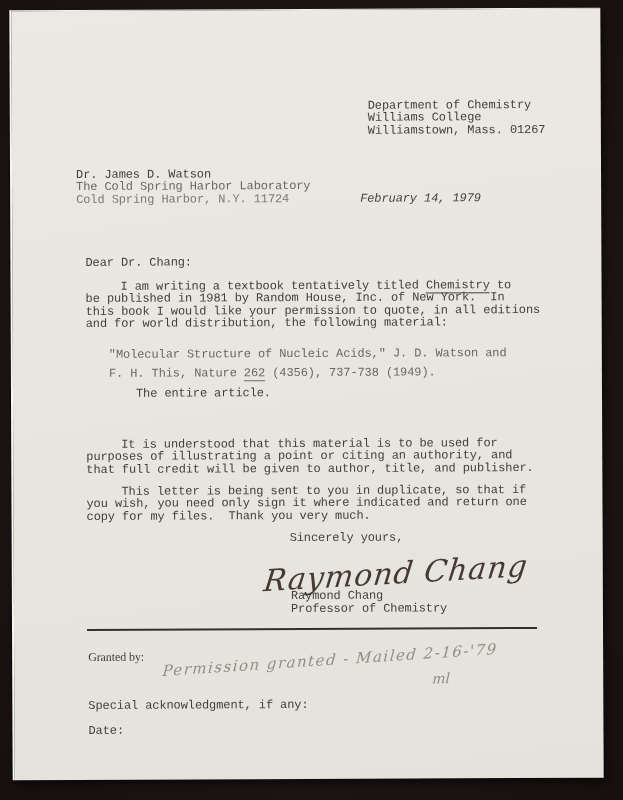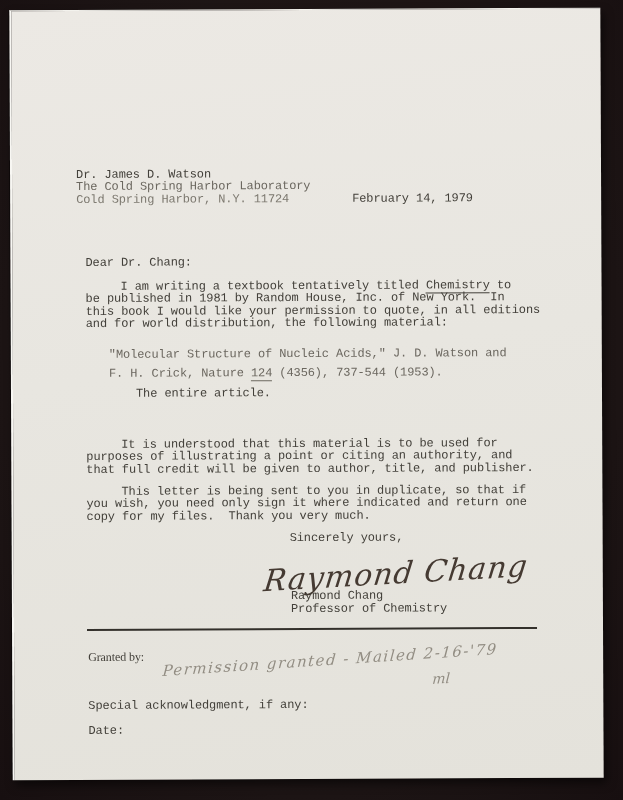--- a/index.html
+++ b/index.html
@@ -89,41 +89,46 @@
     font-size: 14px;
     transform: rotate(-4deg) skewX(-8deg);
   }
 </style>
 </head>
 <body>
 
 <div class="stage">
   <div class="paper">
 
+    <div class="block" style="left:356px; top:90px;">
+      <div>Department of Chemistry</div>
+      <div>Williams College</div>
+      <div>Williamstown, Mass. 01267</div>
+    </div>
 
     <div class="block" style="left:64px; top:158px;">
       <div>Dr. James D. Watson</div>
       <div class="semi-faded">The Cold Spring Harbor Laboratory</div>
       <div class="faded">Cold Spring Harbor, N.Y. 11724</div>
     </div>
 
-    <div class="line" style="left:340px; top:183px;">February 14, 1979</div>
+    <div class="line" style="left:348px; top:183px;font-style:italic;">February 14, 1979</div>
 
     <div class="line" style="left:73px; top:246px;">Dear Dr. Chang:</div>
 
     <div class="block" style="left:73px; top:270px; width:470px;">
       <div class="indent"><span>I am writing a textbook tentatively titled </span><span class="u">Chemistry</span><span> to</span></div>
       <div>be published in 1981 by Random House, Inc. of New York.  In</div>
       <div>this book I would like your permission to quote, in all editions</div>
       <div>and for world distribution, the following material:</div>
     </div>
 
     <div class="block semi-faded" style="left:96px; top:335px; line-height:18.6px;">
       <div>"Molecular Structure of Nucleic Acids," J. D. Watson and</div>
-      <div><span>F. H. Crick, Nature </span><span class="u">124</span><span> (4356), 737-544 (1953).</span></div>
+      <div><span>F. H. This, Nature </span><span class="u">262</span><span> (4356), 737-738 (1949).</span></div>
     </div>
 
     <div class="line" style="left:123px; top:377px;">The entire article.</div>
 
     <div class="block" style="left:73px; top:428px; width:470px;">
       <div class="indent">It is understood that this material is to be used for</div>
       <div>purposes of illustrating a point or citing an authority, and</div>
       <div>that full credit will be given to author, title, and publisher.</div>
     </div>
 

